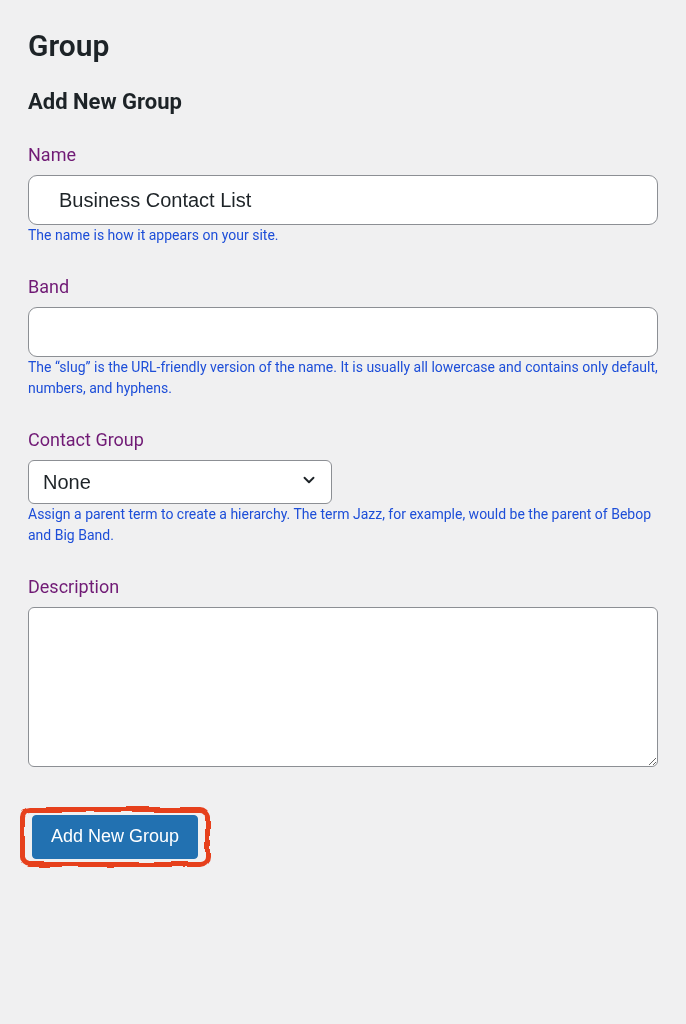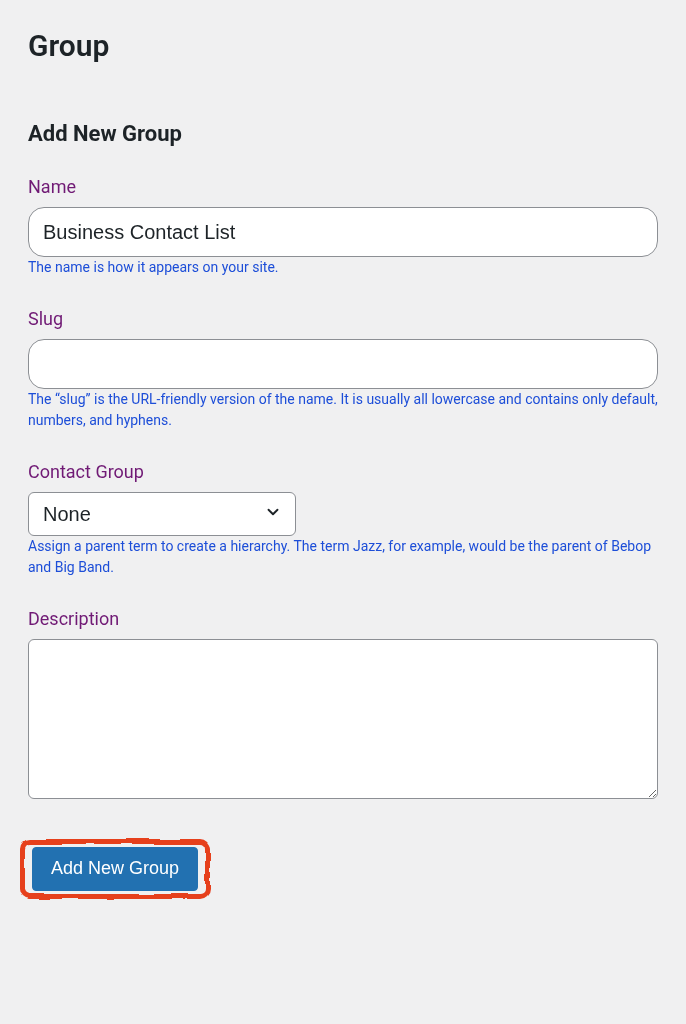--- a/index.html
+++ b/index.html
@@ -12,57 +12,57 @@
       background: #f0f0f1;
       width: 686px;
       height: 1024px;
       padding: 20px 28px;
       color: #1d2327;
     }
     .page-title {
       font-size: 30px;
       font-weight: 600;
       color: #1d2327;
-      margin-bottom: 58px;
+      margin-bottom: 26px;
       padding-top: 8px;
     }
     .section-title {
       font-size: 22px;
       font-weight: 700;
       color: #1d2327;
       margin-bottom: 30px;
     }
     .form-field {
       margin-bottom: 30px;
     }
     .field-label {
       display: block;
       font-size: 18px;
       color: #701a75;
       margin-bottom: 10px;
       font-weight: 400;
     }
     .text-input {
       width: 100%;
-      padding: 10px 14px;
+      padding: 10px 30px;
       font-size: 20px;
       border: 1px solid #8c8f94;
-      border-radius: 16px;
+      border-radius: 9px;
       background: #ffffff;
       color: #1d2327;
       line-height: 1.4;
     }
     .helper-text {
       font-size: 14px;
       color: #1d4ed8;
       line-height: 1.5;
     }
     .select-wrapper {
       position: relative;
-      width: 268px;
+      width: 304px;
     }
     .select-input {
       width: 100%;
       padding: 10px 40px 10px 14px;
       font-size: 20px;
       border: 1px solid #8c8f94;
       border-radius: 6px;
       background: #ffffff;
       color: #1d2327;
       appearance: none;
@@ -139,21 +139,21 @@
 
 <h2 class="section-title">Add New Group</h2>
 
 <div class="form-field">
   <label class="field-label">Name</label>
   <input type="text" class="text-input" value="Business Contact List" style="">
   <p class="helper-text">The name is how it appears on your site.</p>
 </div>
 
 <div class="form-field">
-  <label class="field-label">Slug</label>
+  <label class="field-label">Band</label>
   <input type="text" class="text-input" value="" style="">
   <p class="helper-text">The “slug” is the URL-friendly version of the name. It is usually all lowercase and contains only default, numbers, and hyphens.</p>
 </div>
 
 <div class="form-field">
   <label class="field-label">Contact Group</label>
   <div class="select-wrapper">
     <select class="select-input">
       <option>None</option>
     </select>

